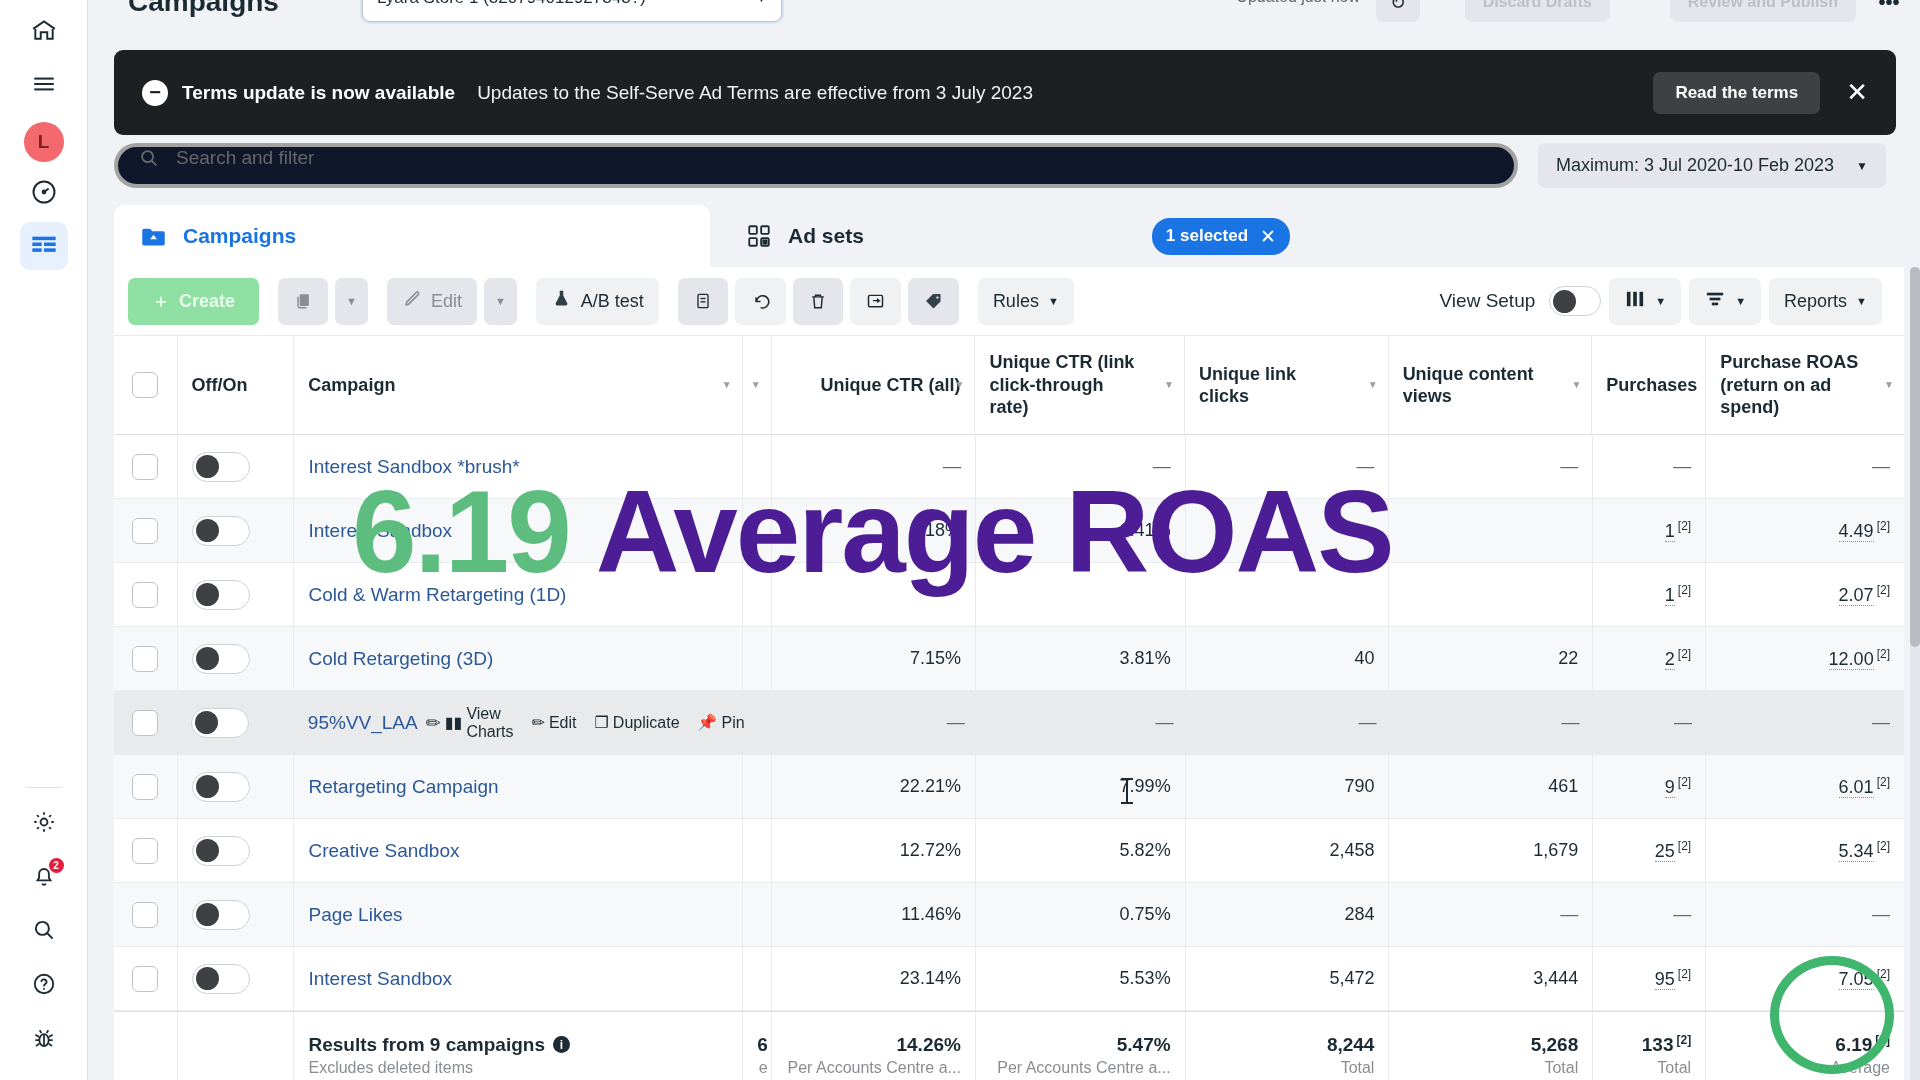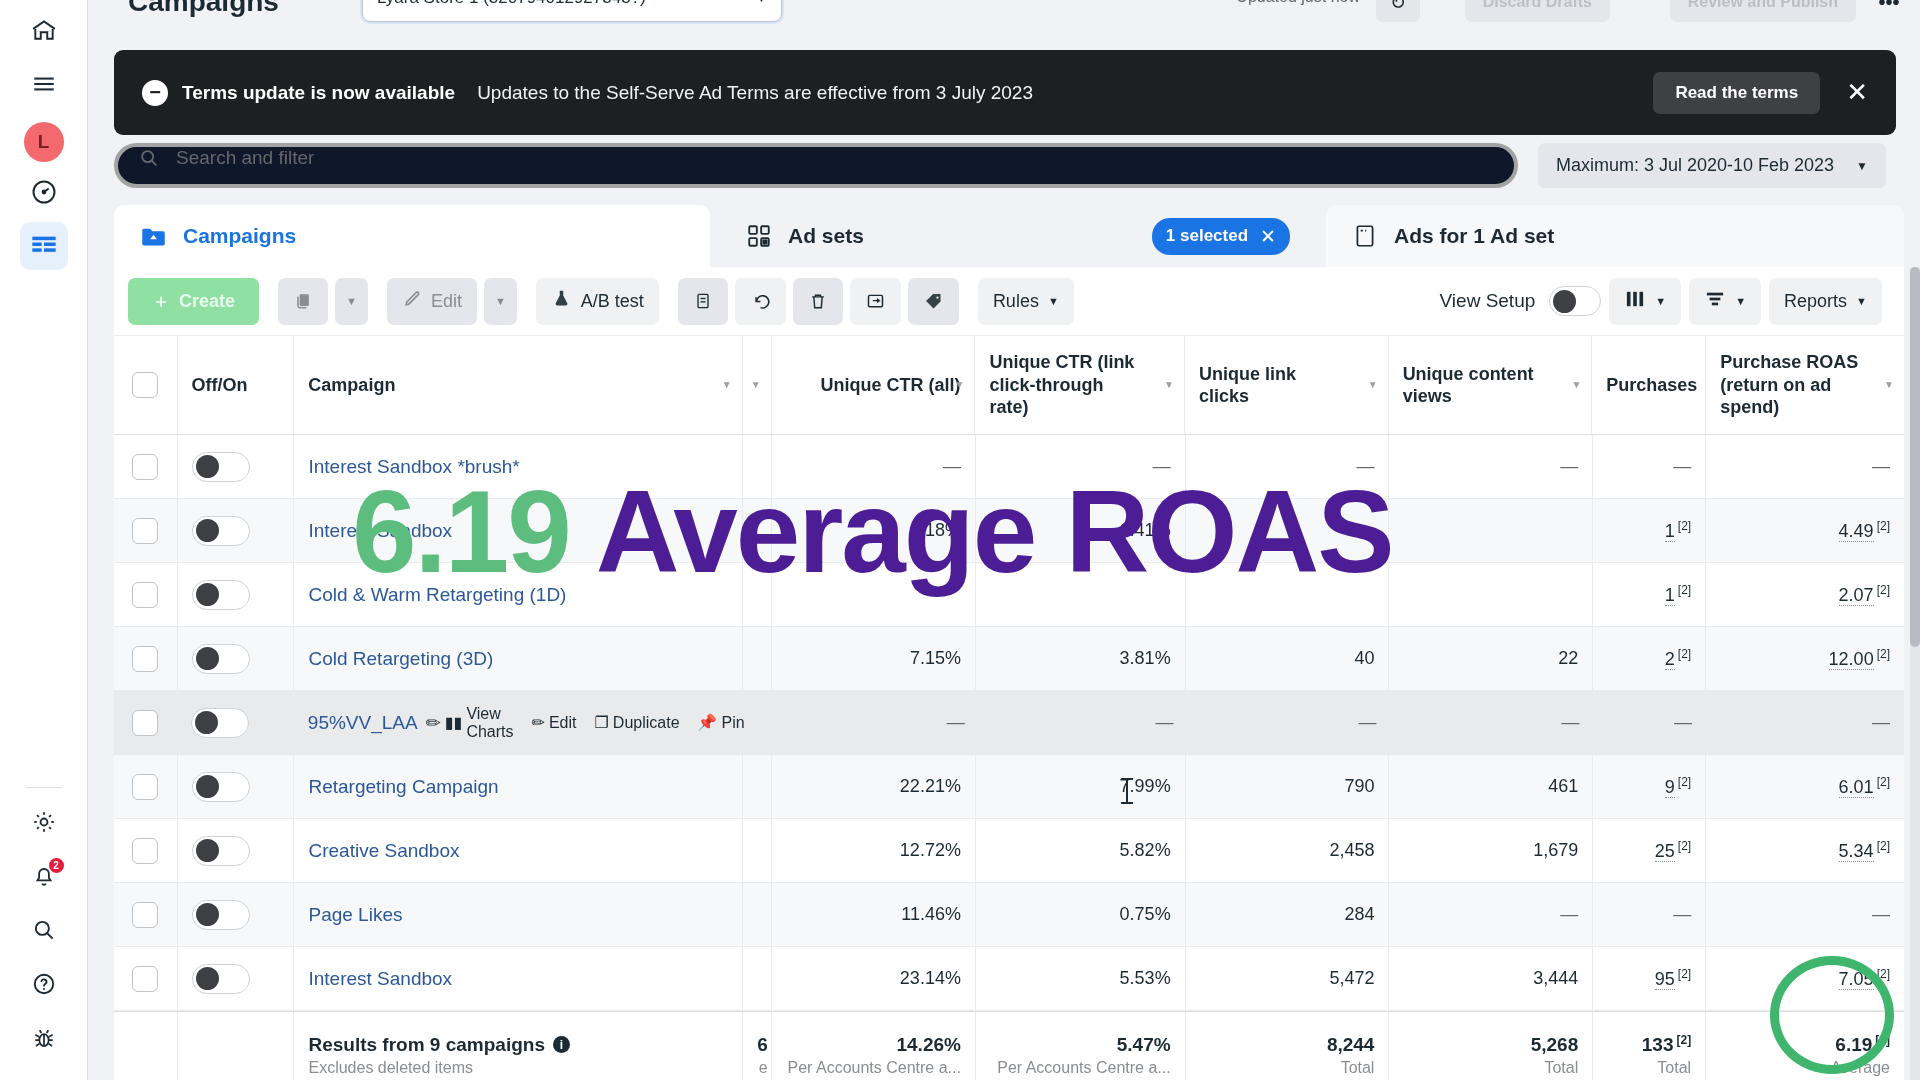--- a/index.html
+++ b/index.html
@@ -374,29 +374,20 @@
             <rect x="14" y="14" width="7" height="7" rx="1"></rect>
           <rect x="16" y="16" width="3" height="3" fill="#1c2b33"></rect>
         </svg>
       </span>
       <span>Ad sets</span>
       <span class="pill">
         <span>1 selected</span>
         <span class="x">✕</span>
       </span>
     </div>
-    <div class="tab t3">
-      <span class="tab-ico">
-        <svg width="26" height="26" viewBox="0 0 24 24" fill="none" stroke="#1c2b33" stroke-width="1.6">
-          <rect x="5" y="3" width="14" height="18" rx="1.5"></rect>
-          <line x1="8" y1="7" x2="13" y2="7" stroke-dasharray="2 2"></line>
-        </svg>
-      </span>
-      <span>Ads for 1 Ad set</span>
-    </div>
   </div>
 
   <div class="card">
 
     <div class="toolbar">
       <div class="tb create">
         <span>＋</span>
         <span>Create</span>
       </div>
       <div class="tb-sep"></div>

